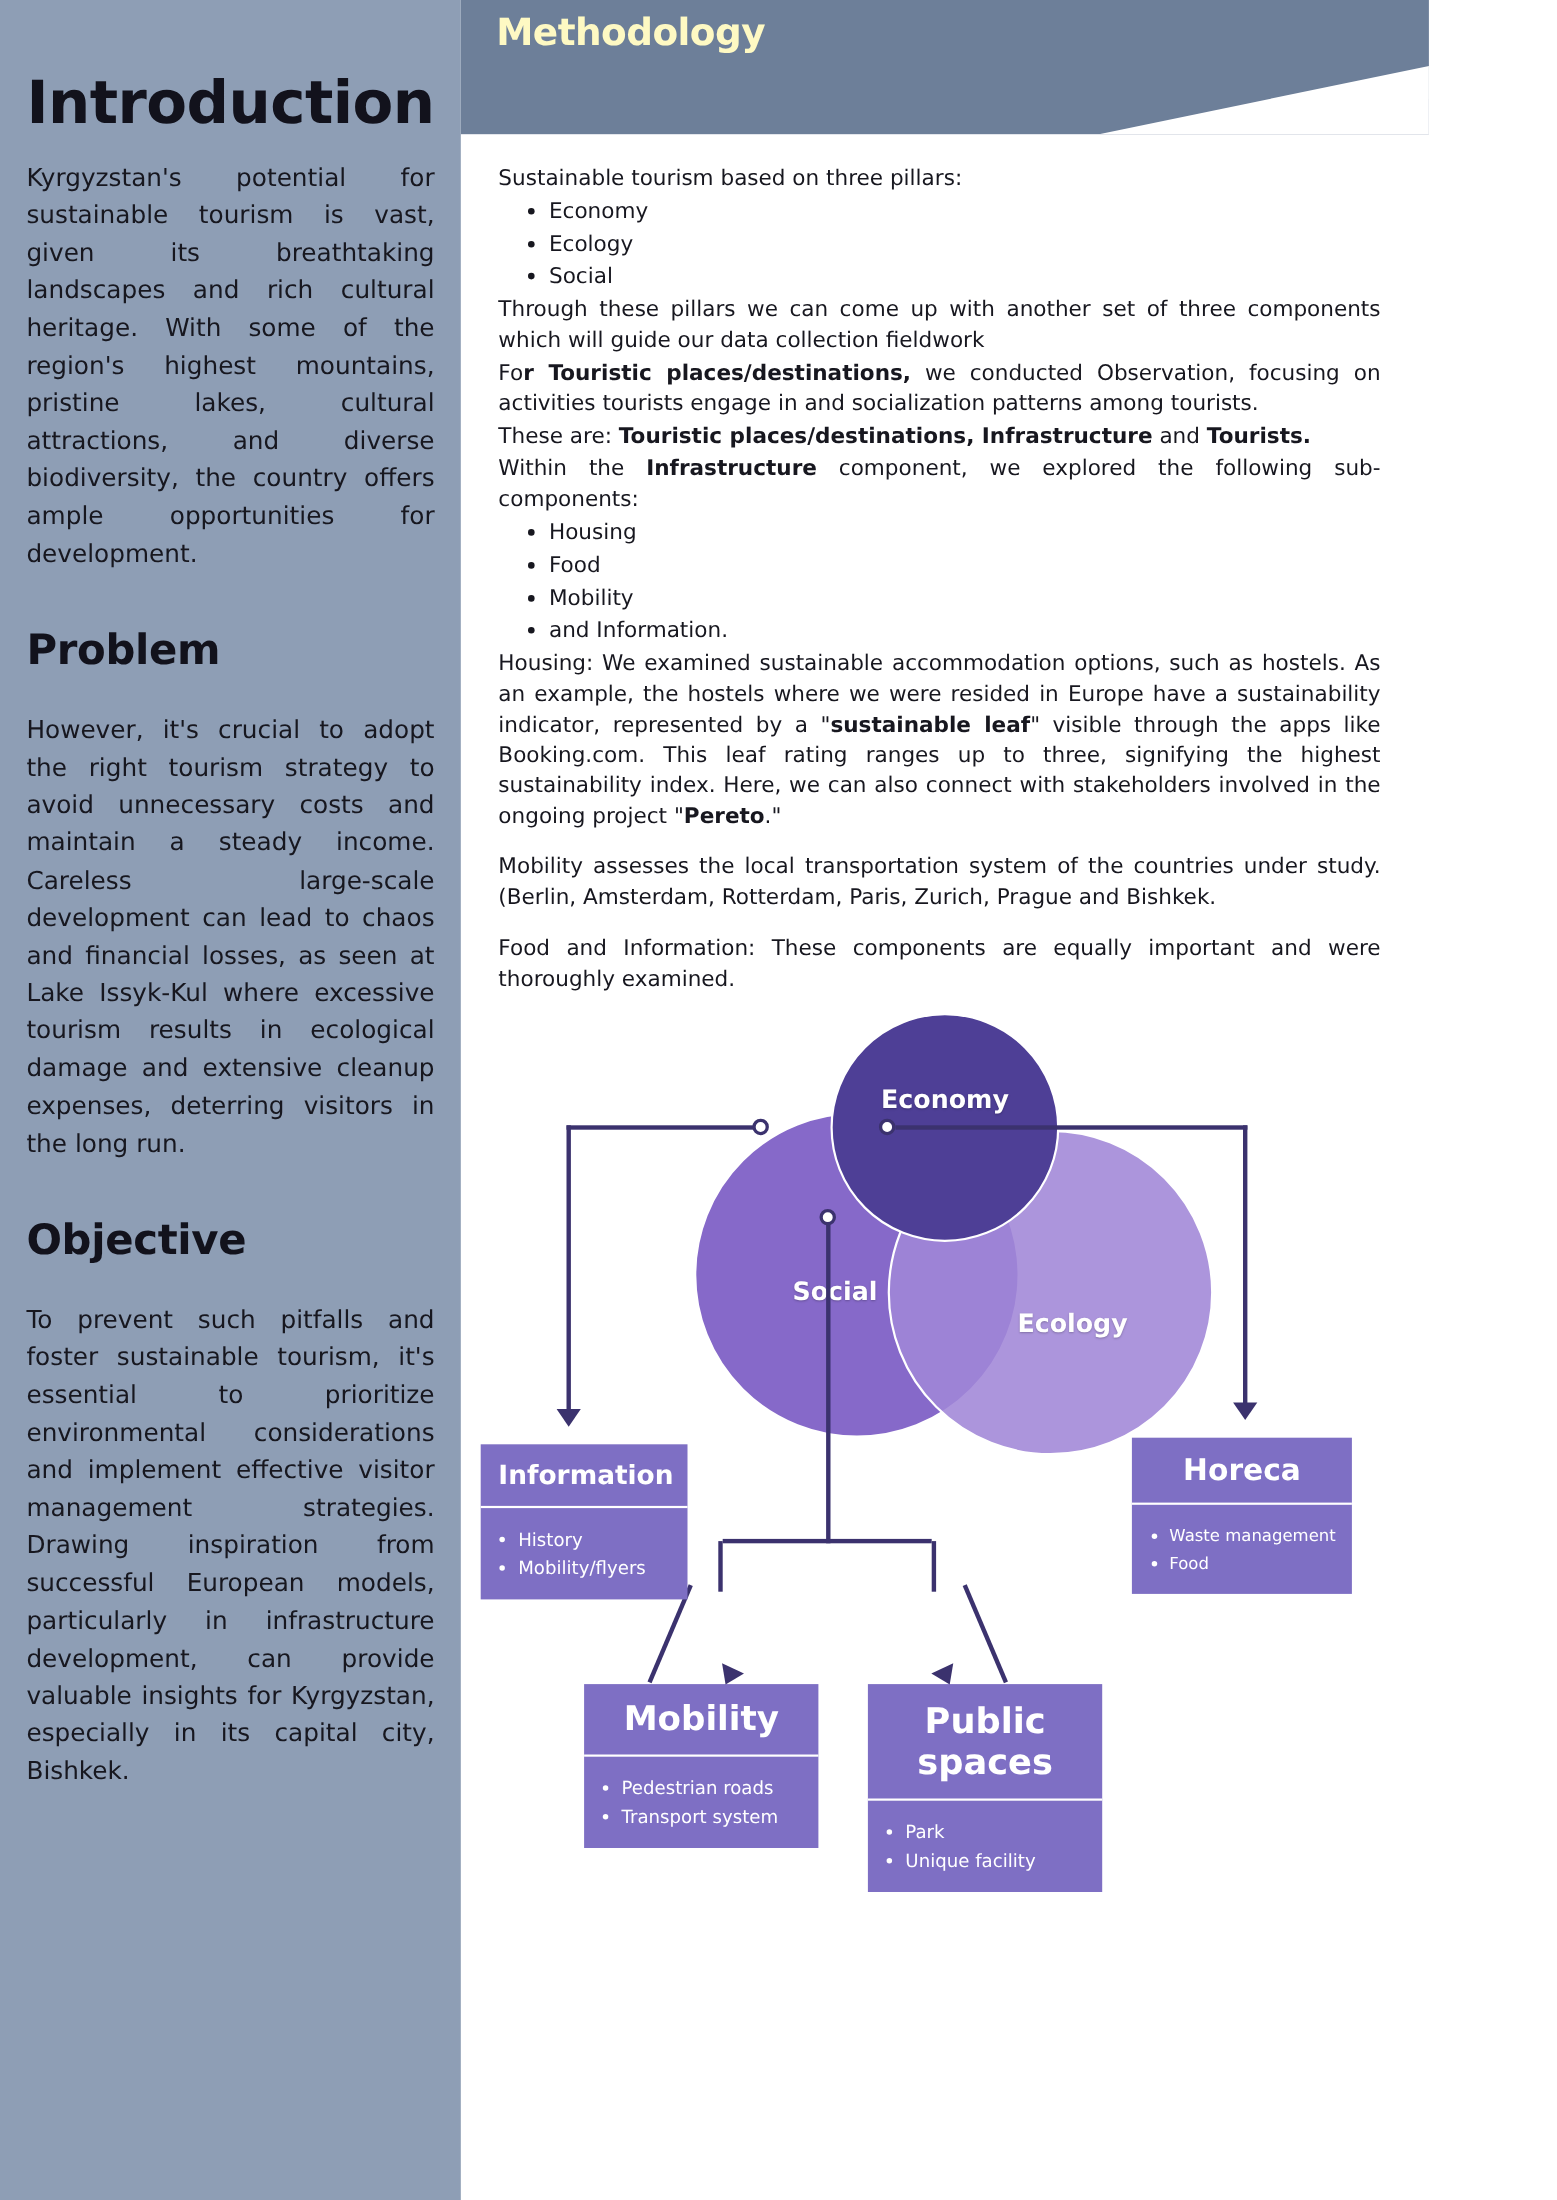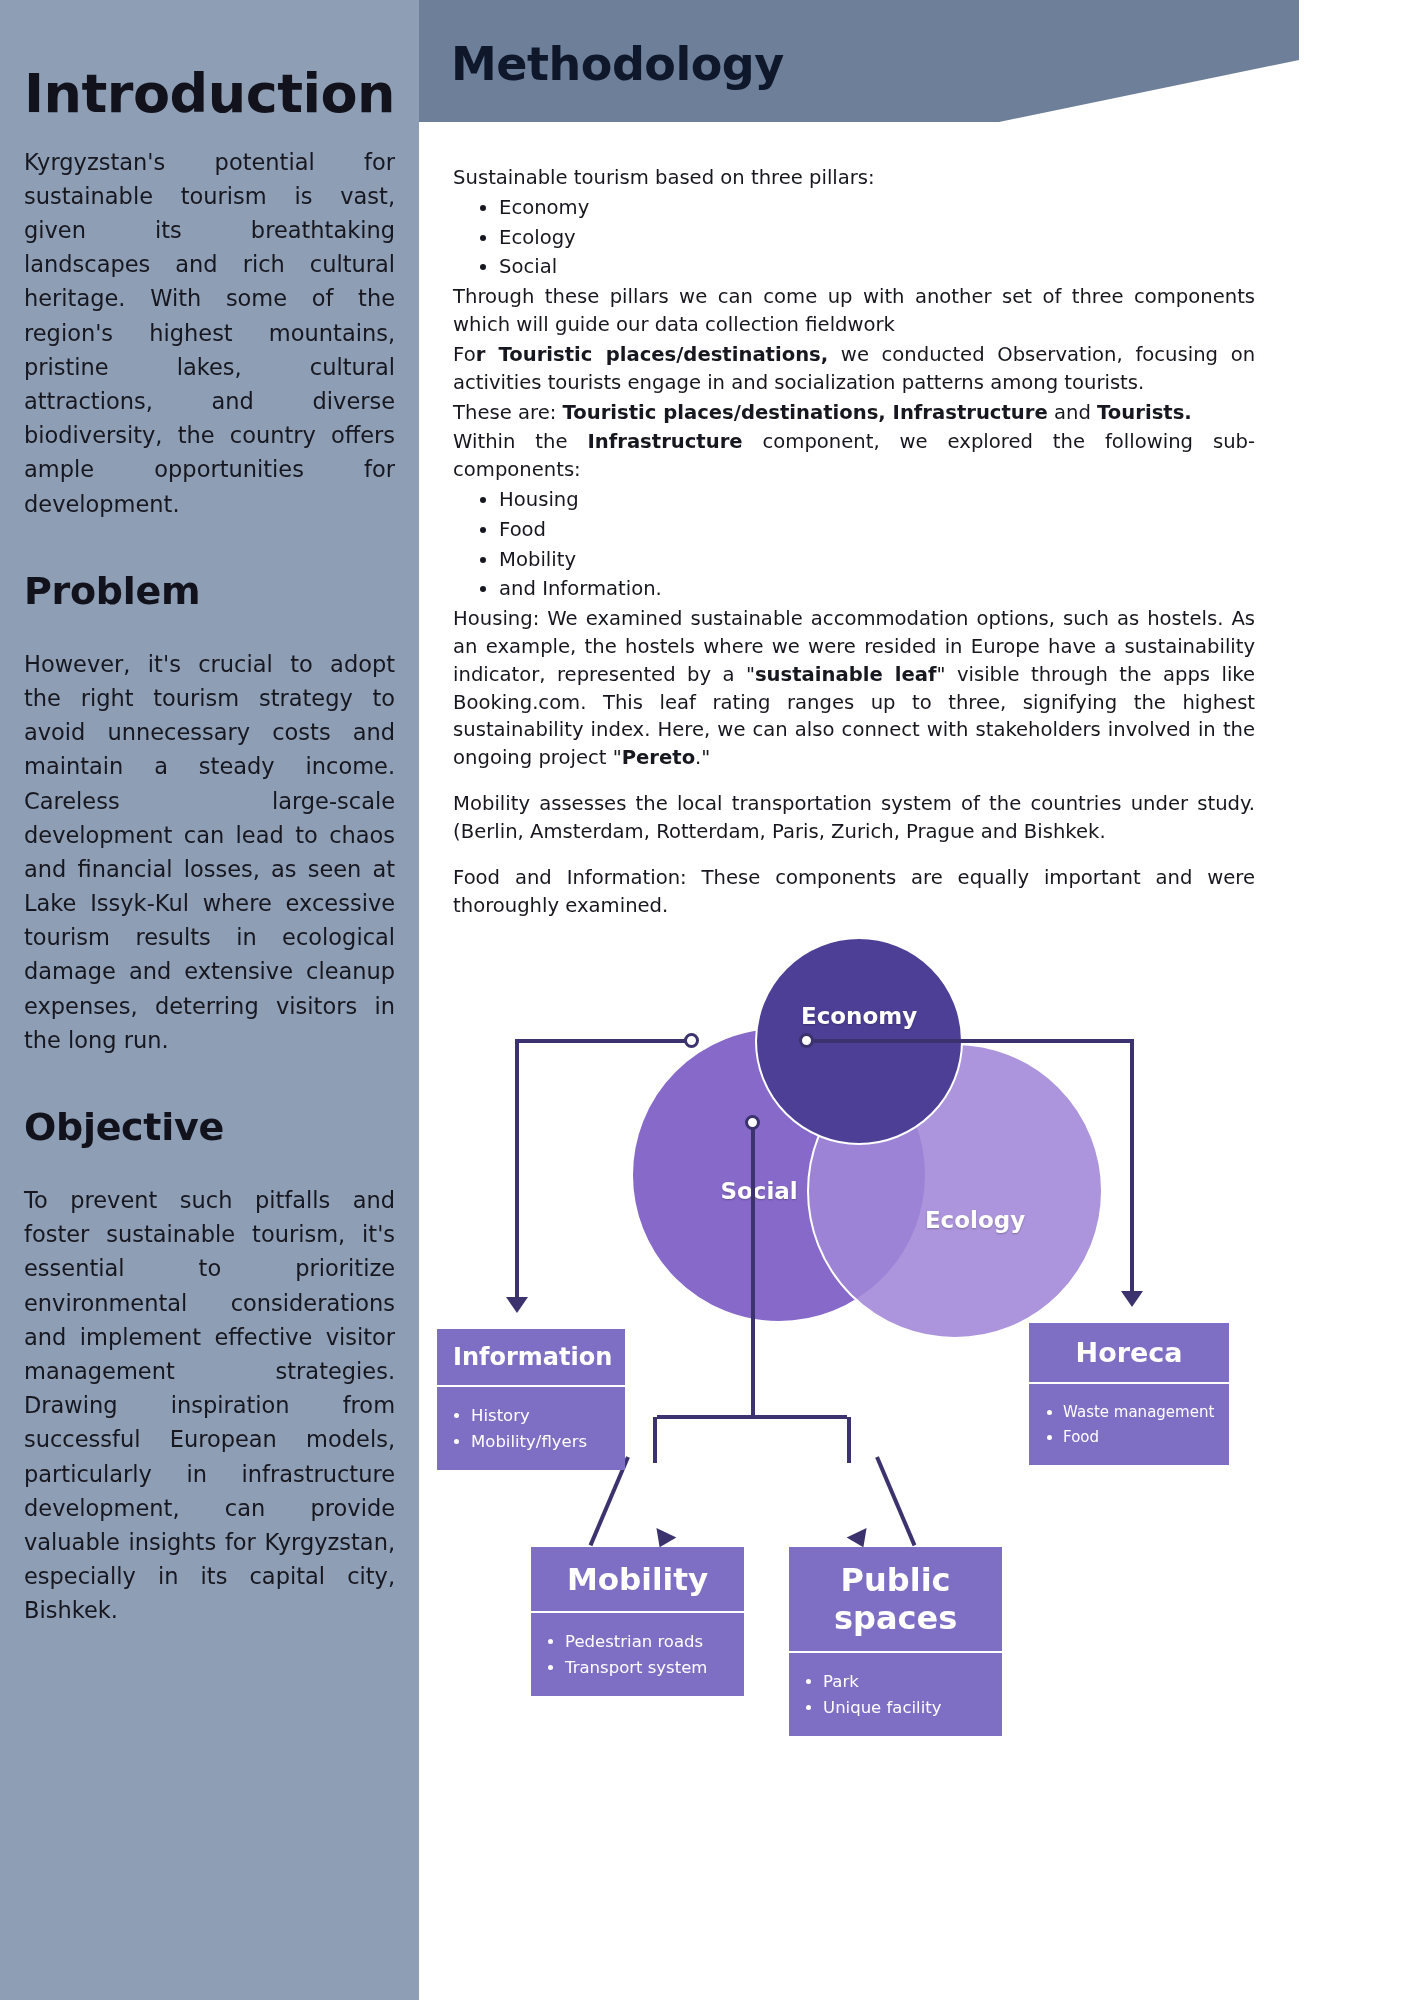--- a/index.html
+++ b/index.html
@@ -65,33 +65,32 @@
     position: absolute;
     right: 0;
     bottom: 0;
     width: 300px;
     height: 62px;
     background: #ffffff;
     clip-path: polygon(0 100%, 100% 0, 100% 100%);
   }
   .title-band h1 {
     margin: 0;
-    padding: 37px 0 0 32px;
-    font-size: 46px;
-    font-weight: bold;
-    color: #0f172a;
+    padding: 10px 0 0 32px;
+    font-size: 34px;
+    font-weight: bold;
+    color: #fef9c3;
     letter-spacing: -0.5px;
   }
   .body-text {
     padding: 26px 44px 0 34px;
     font-size: 19.6px;
     line-height: 1.42;
     color: #17171f;
     text-align: justify;
-    margin-top: 16px;
   }
   .body-text p { margin: 0 0 2px 0; }
   .body-text p.gap { margin-top: 18px; }
   .body-text ul {
     margin: 2px 0 2px 0;
     padding-left: 46px;
   }
   .body-text li { margin: 2px 0; }
   .body-text b { font-weight: bold; }
 

